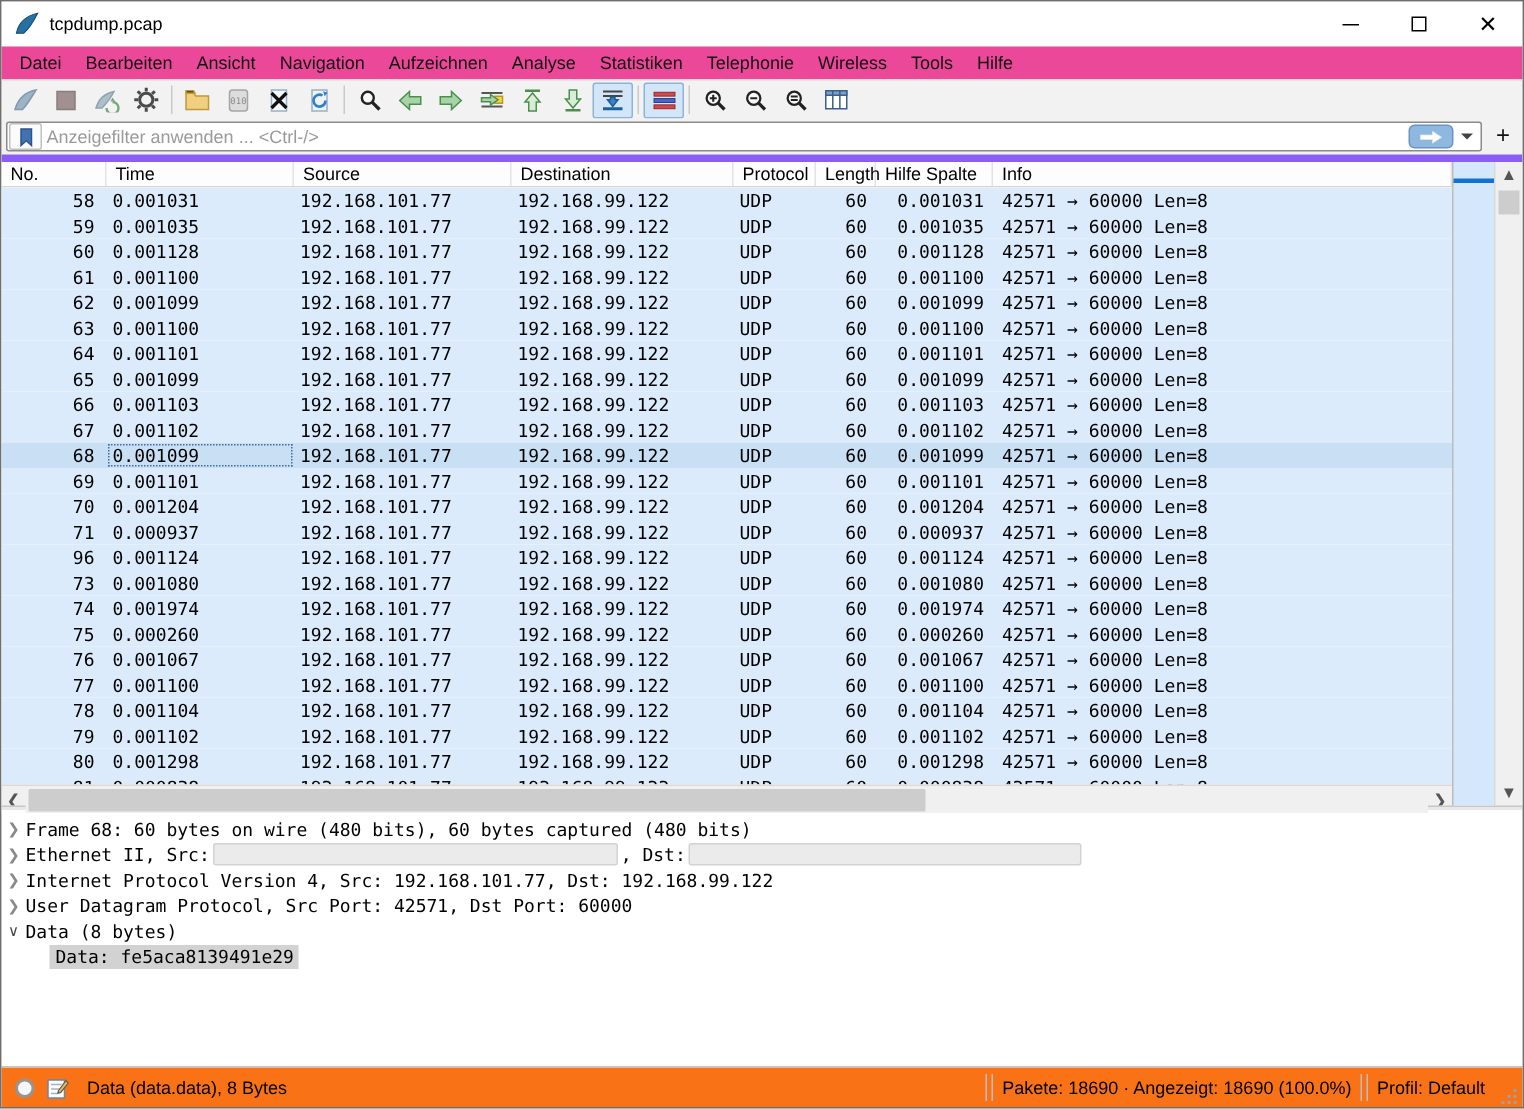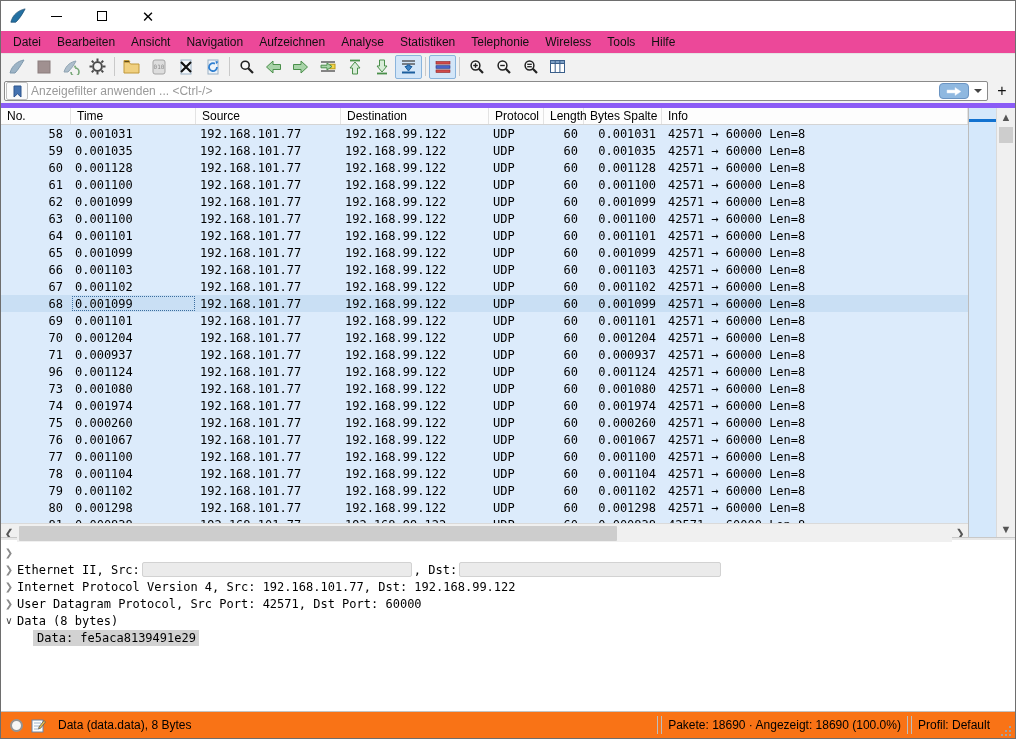--- a/index.html
+++ b/index.html
@@ -91,20 +91,21 @@
   .sb-text { color:#000; }
   .grip { margin:0 2px 0 6px; align-self:flex-end; }
 </style>
 </head>
 <body>
 
 <div class="titlebar">
   <svg class="appicon" viewBox="0 0 20 18">
     <path d="M2 16 C4 7 11 2.5 18 1 C15 7 11 13 7.5 16 Z" fill="#2471a3" stroke="#17496e" stroke-width="0.8"></path>
   </svg>
+  <span class="title">tcpdump.pcap</span>
   <div class="winbtn">
       <div class="min-glyph"></div>
     </div>
   <div class="winbtn">
       <div class="max-glyph"></div>
     </div>
   <div class="winbtn">
       <span class="close-glyph">✕</span>
     </div>
 </div>
@@ -297,21 +298,21 @@
 
 <div class="listarea">
   <div class="listleft">
     <div class="lheader">
       <div class="hc c-no">No.</div>
       <div class="hc c-time">Time</div>
       <div class="hc c-src">Source</div>
       <div class="hc c-dst">Destination</div>
       <div class="hc c-proto">Protocol</div>
       <div class="hc c-len">Length</div>
-      <div class="hc c-neue">Bytes Spalte</div>
+      <div class="hc c-neue">Hilfe Spalte</div>
       <div class="hc c-info">Info</div>
     </div>
     <div class="rows" id="rows">
         <div class="prow">
           <div class="c-no">58</div>
           <div class="c-time">0.001031</div>
           <div class="c-src">192.168.101.77</div>
           <div class="c-dst">192.168.99.122</div>
           <div class="c-proto">UDP</div>
           <div class="c-len">60</div>
@@ -567,20 +568,21 @@
       </div>
     <div class="varrow">▼</div>
   </div>
 </div>
 
 <div class="splitter"></div>
 
 <div class="details" id="details">
     <div class="dline">
       <span class="arrow">❯</span>
+      <span>Frame 68: 60 bytes on wire (480 bits), 60 bytes captured (480 bits)</span>
     </div>
     <div class="dline">
       <span class="arrow">❯</span>
       <span>Ethernet II, Src: </span>
       <span class="redbox" style="width: 270px;"></span>
       <span>, Dst: </span>
       <span class="redbox" style="width: 262px;"></span>
     </div>
     <div class="dline">
       <span class="arrow">❯</span>

